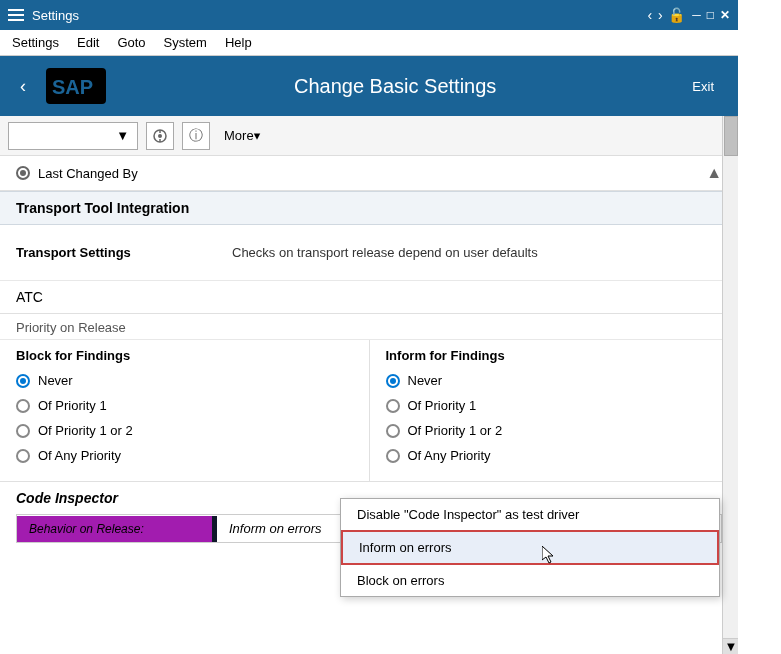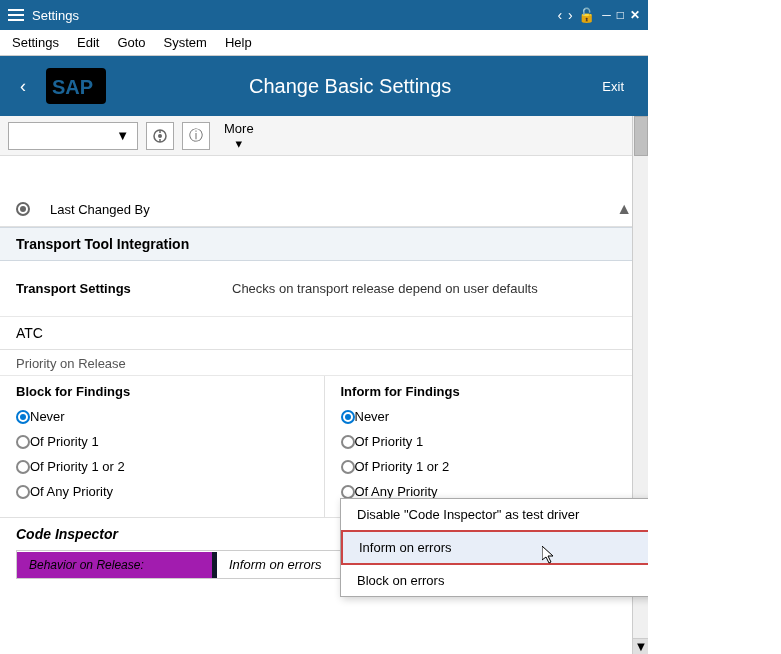--- a/index.html
+++ b/index.html
@@ -111,39 +111,37 @@
       justify-content: center;
       cursor: pointer;
       font-size: 14px;
     }
     .more-btn {
       display: flex;
       align-items: center;
       cursor: pointer;
       font-size: 13px;
       padding: 2px 6px;
-      flex-direction: column;
     }
 
     
     .content {
       background: #fff;
       padding: 0;
       overflow-y: auto;
       height: calc(654px - 30px - 26px - 60px - 40px);
     }
 
     
     .last-changed-section {
       padding: 8px 16px;
       border-bottom: 1px solid #e0e0e0;
       display: flex;
       align-items: center;
-      gap: 20px;
-      margin-top: 36px;
+      gap: 8px;
     }
     .radio-dot {
       width: 14px;
       height: 14px;
       border-radius: 50%;
       border: 2px solid #666;
       display: flex;
       align-items: center;
       justify-content: center;
       flex-shrink: 0;
@@ -209,21 +207,21 @@
     }
     .findings-column:last-child { border-right: none; }
     .findings-title {
       font-weight: bold;
       margin-bottom: 10px;
       font-size: 13px;
     }
     .radio-option {
       display: flex;
       align-items: center;
-      gap: 0;
+      gap: 8px;
       margin-bottom: 10px;
       cursor: pointer;
     }
     .radio-circle {
       width: 14px;
       height: 14px;
       border-radius: 50%;
       border: 2px solid #888;
       display: flex;
       align-items: center;
@@ -299,21 +297,21 @@
       top: 546px;
       width: 12px;
       height: 18px;
       pointer-events: none;
       z-index: 200;
     }
   </style>
 </head>
 <body>
 
-<div style="position:relative; width:648px; height:654px; overflow:hidden;">
+<div style="position:relative; width:738px; height:654px; overflow:hidden;">
 
   <div class="title-bar">
     <div class="title-bar-left">
       <div class="hamburger">
         <span></span>
           <span></span>
           <span></span>
       </div>
       <span style="font-size:13px;">Settings</span>
     </div>

